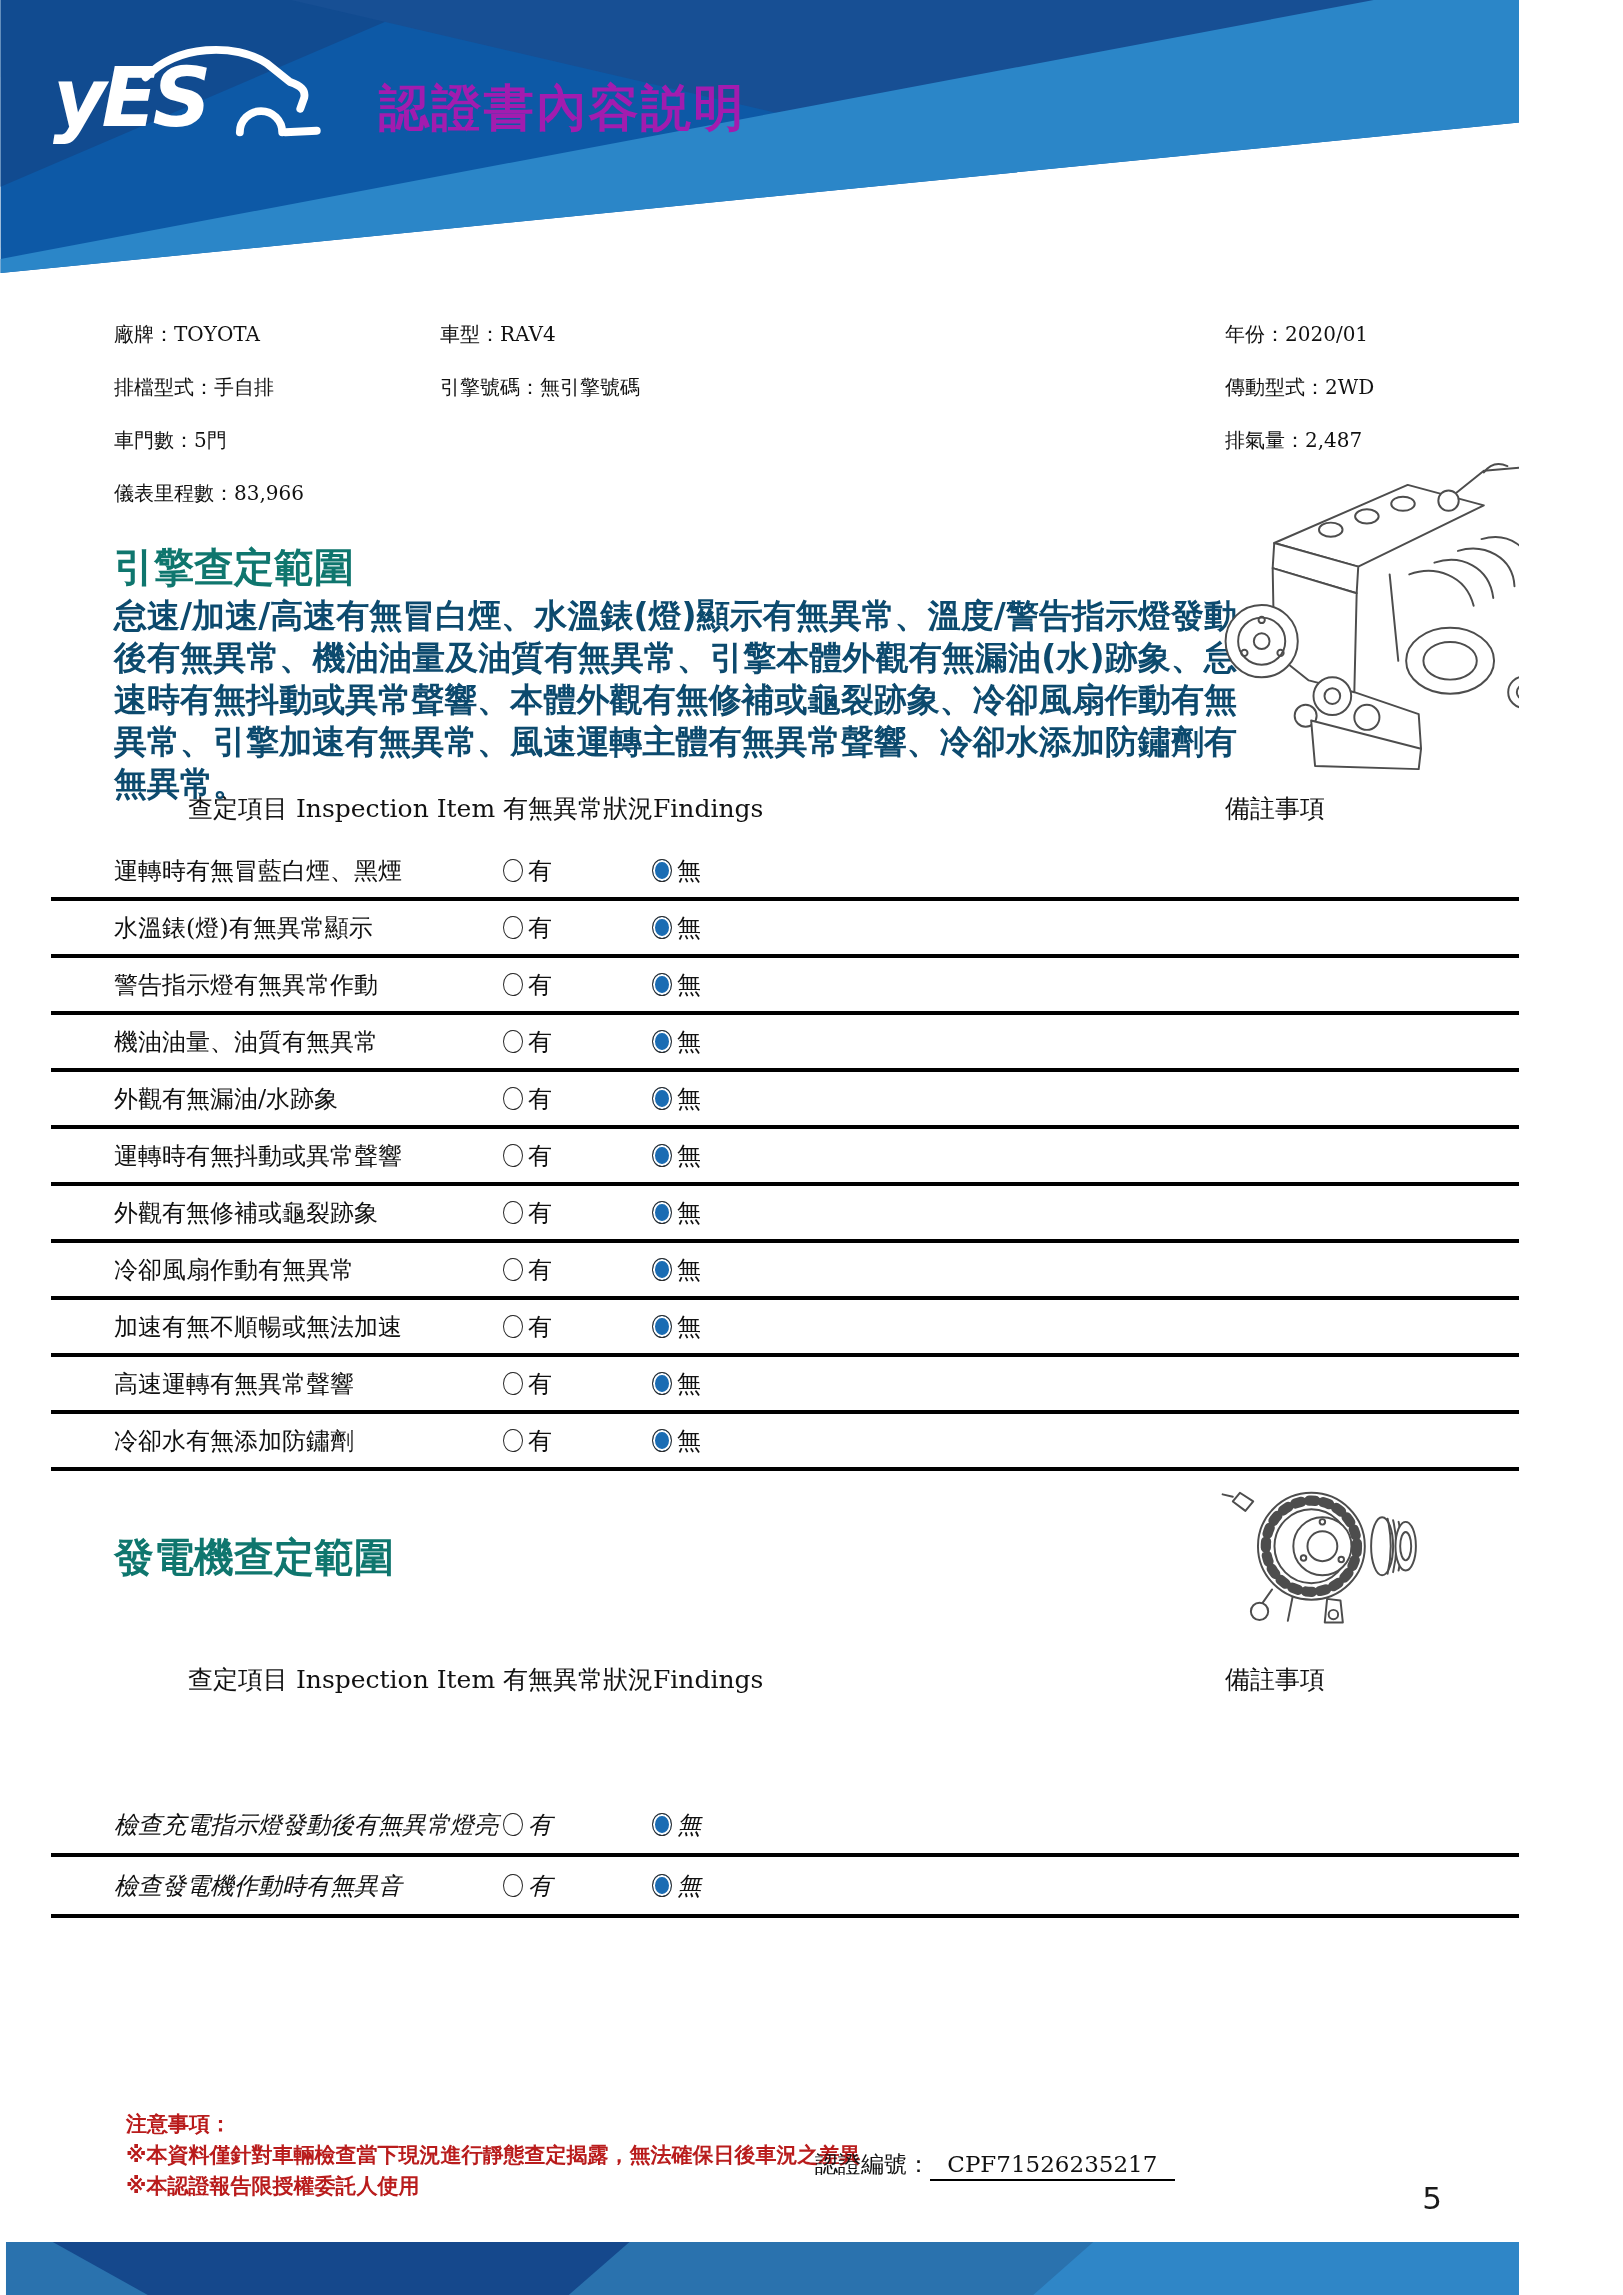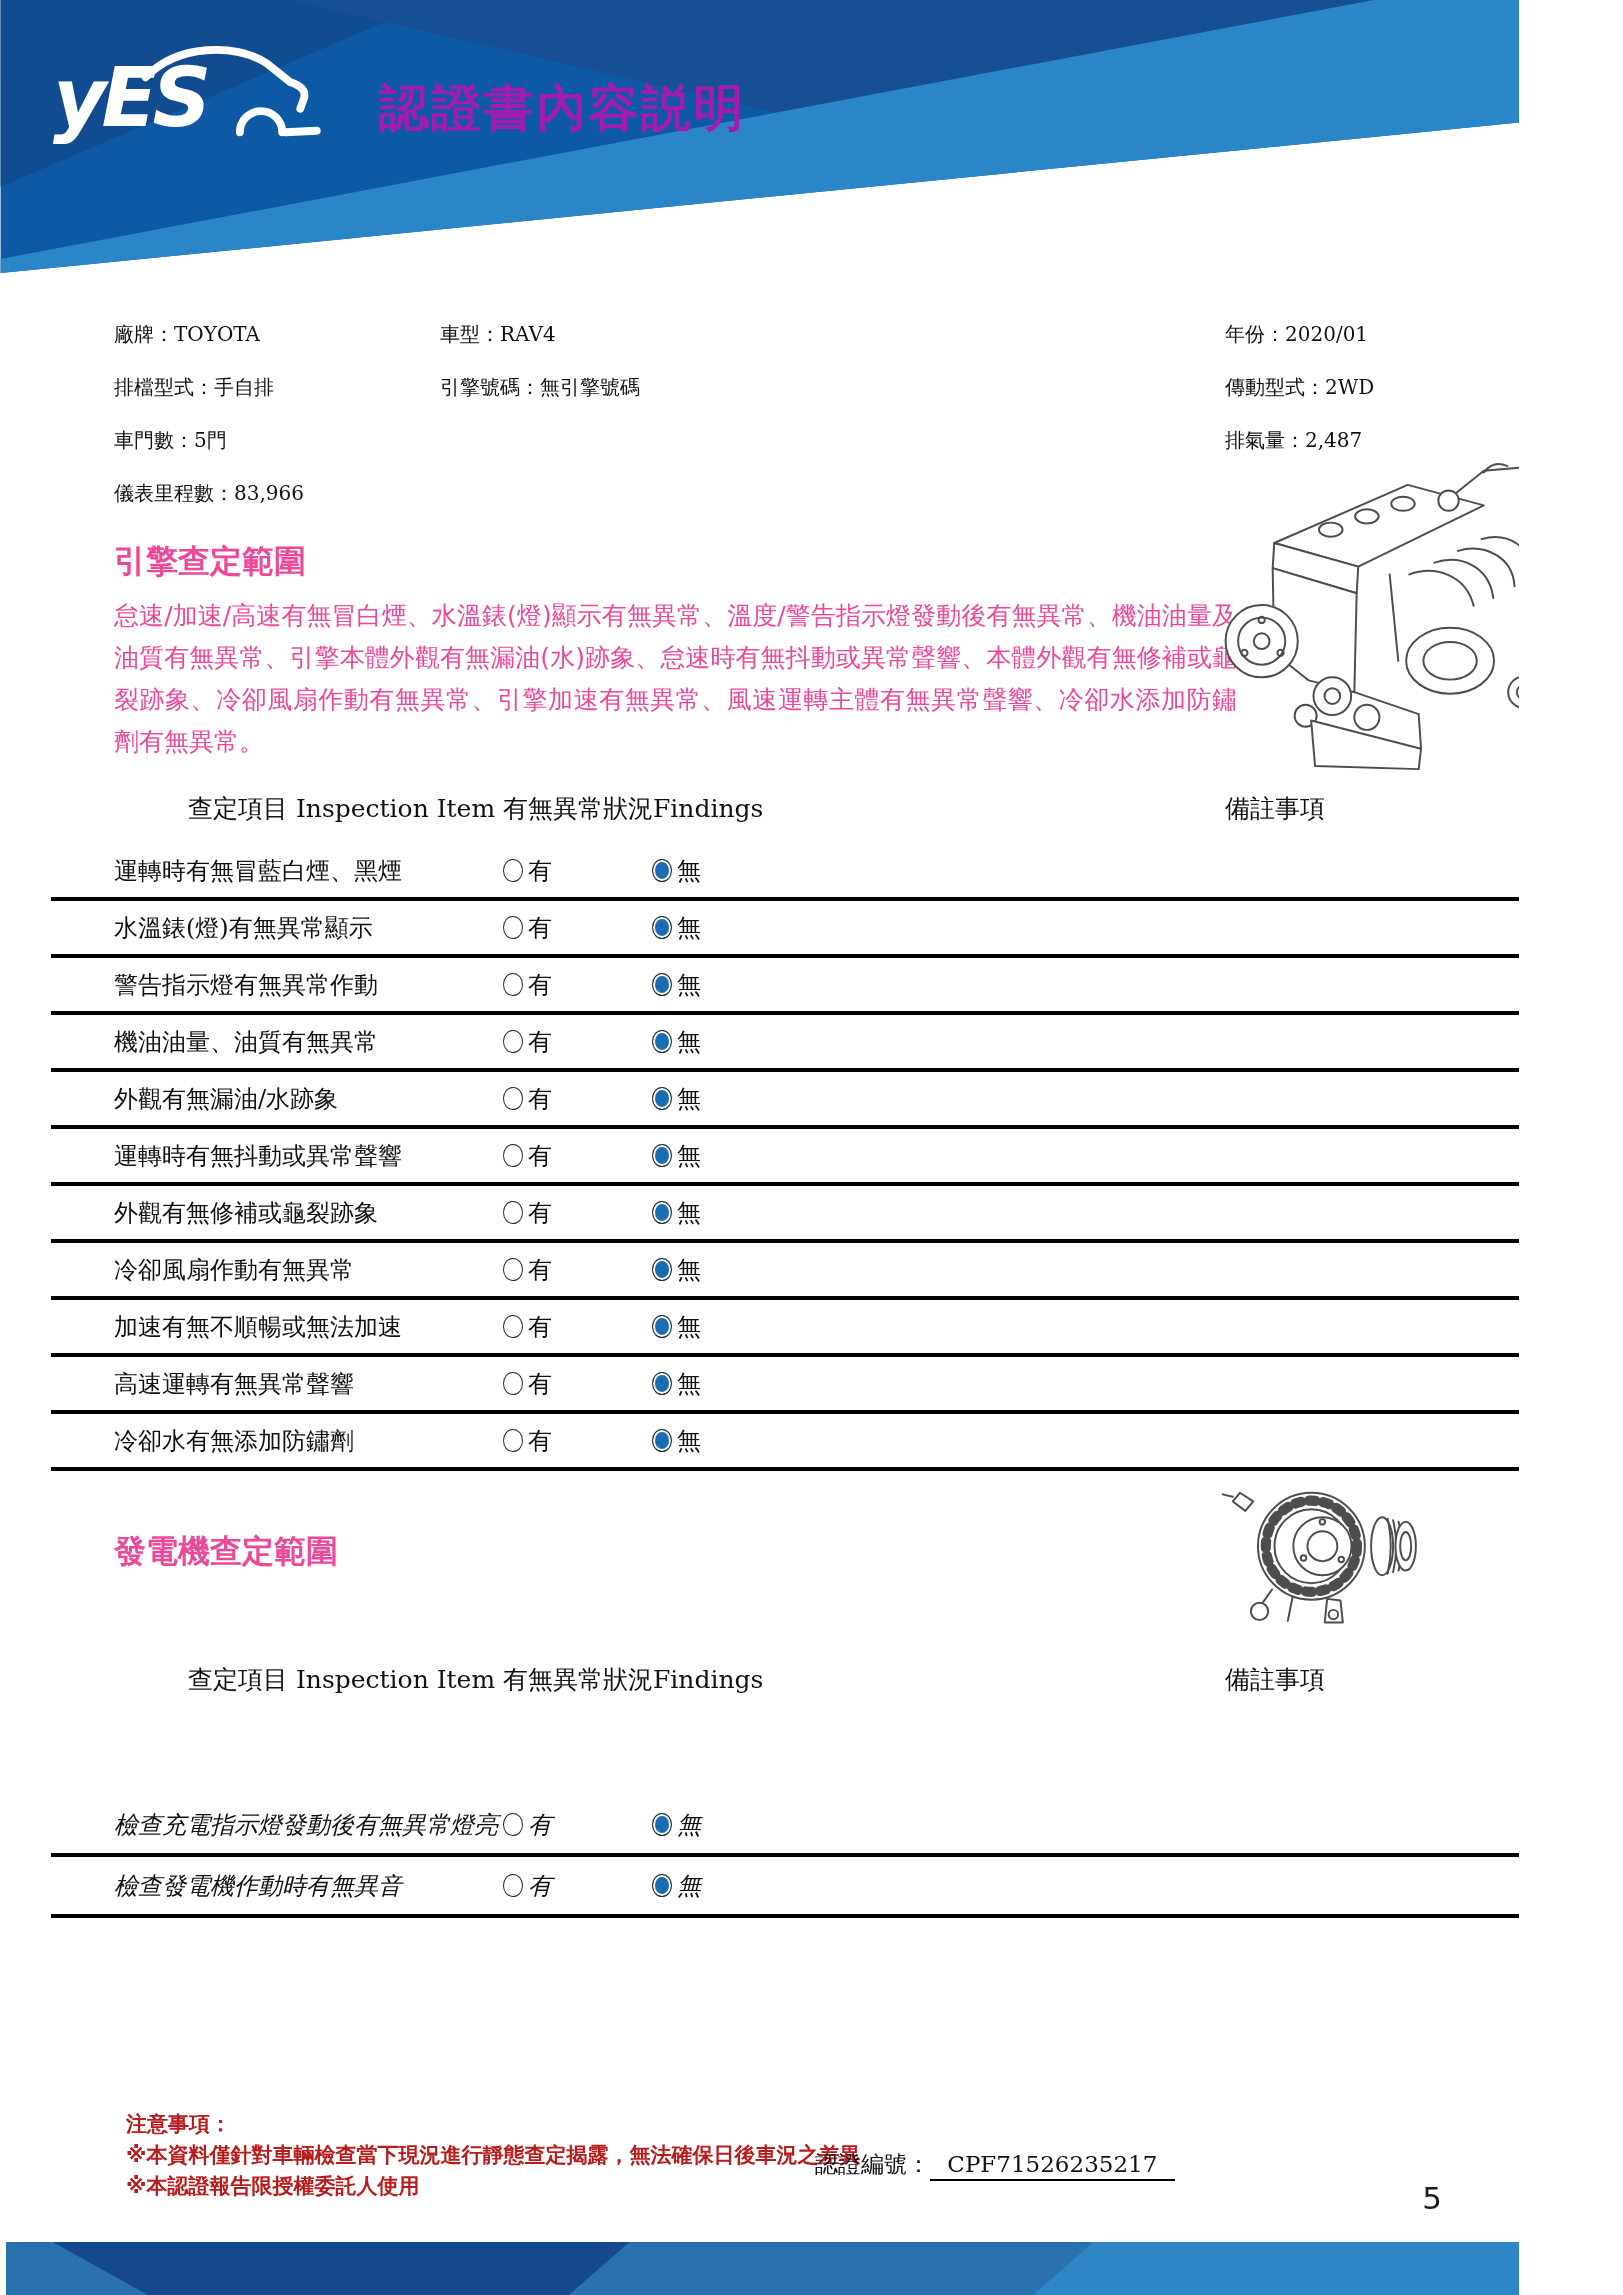--- a/index.html
+++ b/index.html
@@ -16,26 +16,26 @@
     font-size:50px;letter-spacing:2.4px;color:#a21caf;white-space:nowrap;
   }
   
   .vi-col{position:absolute;top:308px;}
   .vi-col .vi-line{height:53px;display:flex;align-items:center;font-size:20px;white-space:nowrap;}
   .vi-c1{left:114px;} .vi-c2{left:440px;} .vi-c3{left:1225px;}
   
   .sec-title{
     position:absolute;left:114px;
     font-family:"DejaVu Sans","Liberation Sans",sans-serif;font-weight:bold;
-    font-size:32px;color:#ec4899;white-space:nowrap;
+    font-size:40px;color:#0f766e;white-space:nowrap;
   }
   .sec-desc{
     position:absolute;left:114px;
-    font-family:"DejaVu Sans","Liberation Sans",sans-serif;font-weight:normal;
-    font-size:25px;line-height:42px;color:#ec4899;text-align:justify;
+    font-family:"DejaVu Sans","Liberation Sans",sans-serif;font-weight:bold;
+    font-size:33px;line-height:42px;color:#0c4a6e;text-align:justify;
   }
   #engine-title{top:540px;}
   #engine-desc{top:595px;width:1123px;}
   #gen-title{top:1530px;}
   #gen-desc{top:1594px;width:1335px;}
   .engine-art{position:absolute;left:1213px;top:455px;}
   .alt-art{position:absolute;left:1217px;top:1470px;}
   
   .tbl-header{position:absolute;left:0;width:1623px;height:31px;font-size:25px;}
   .tbl-header span{position:absolute;white-space:nowrap;}

